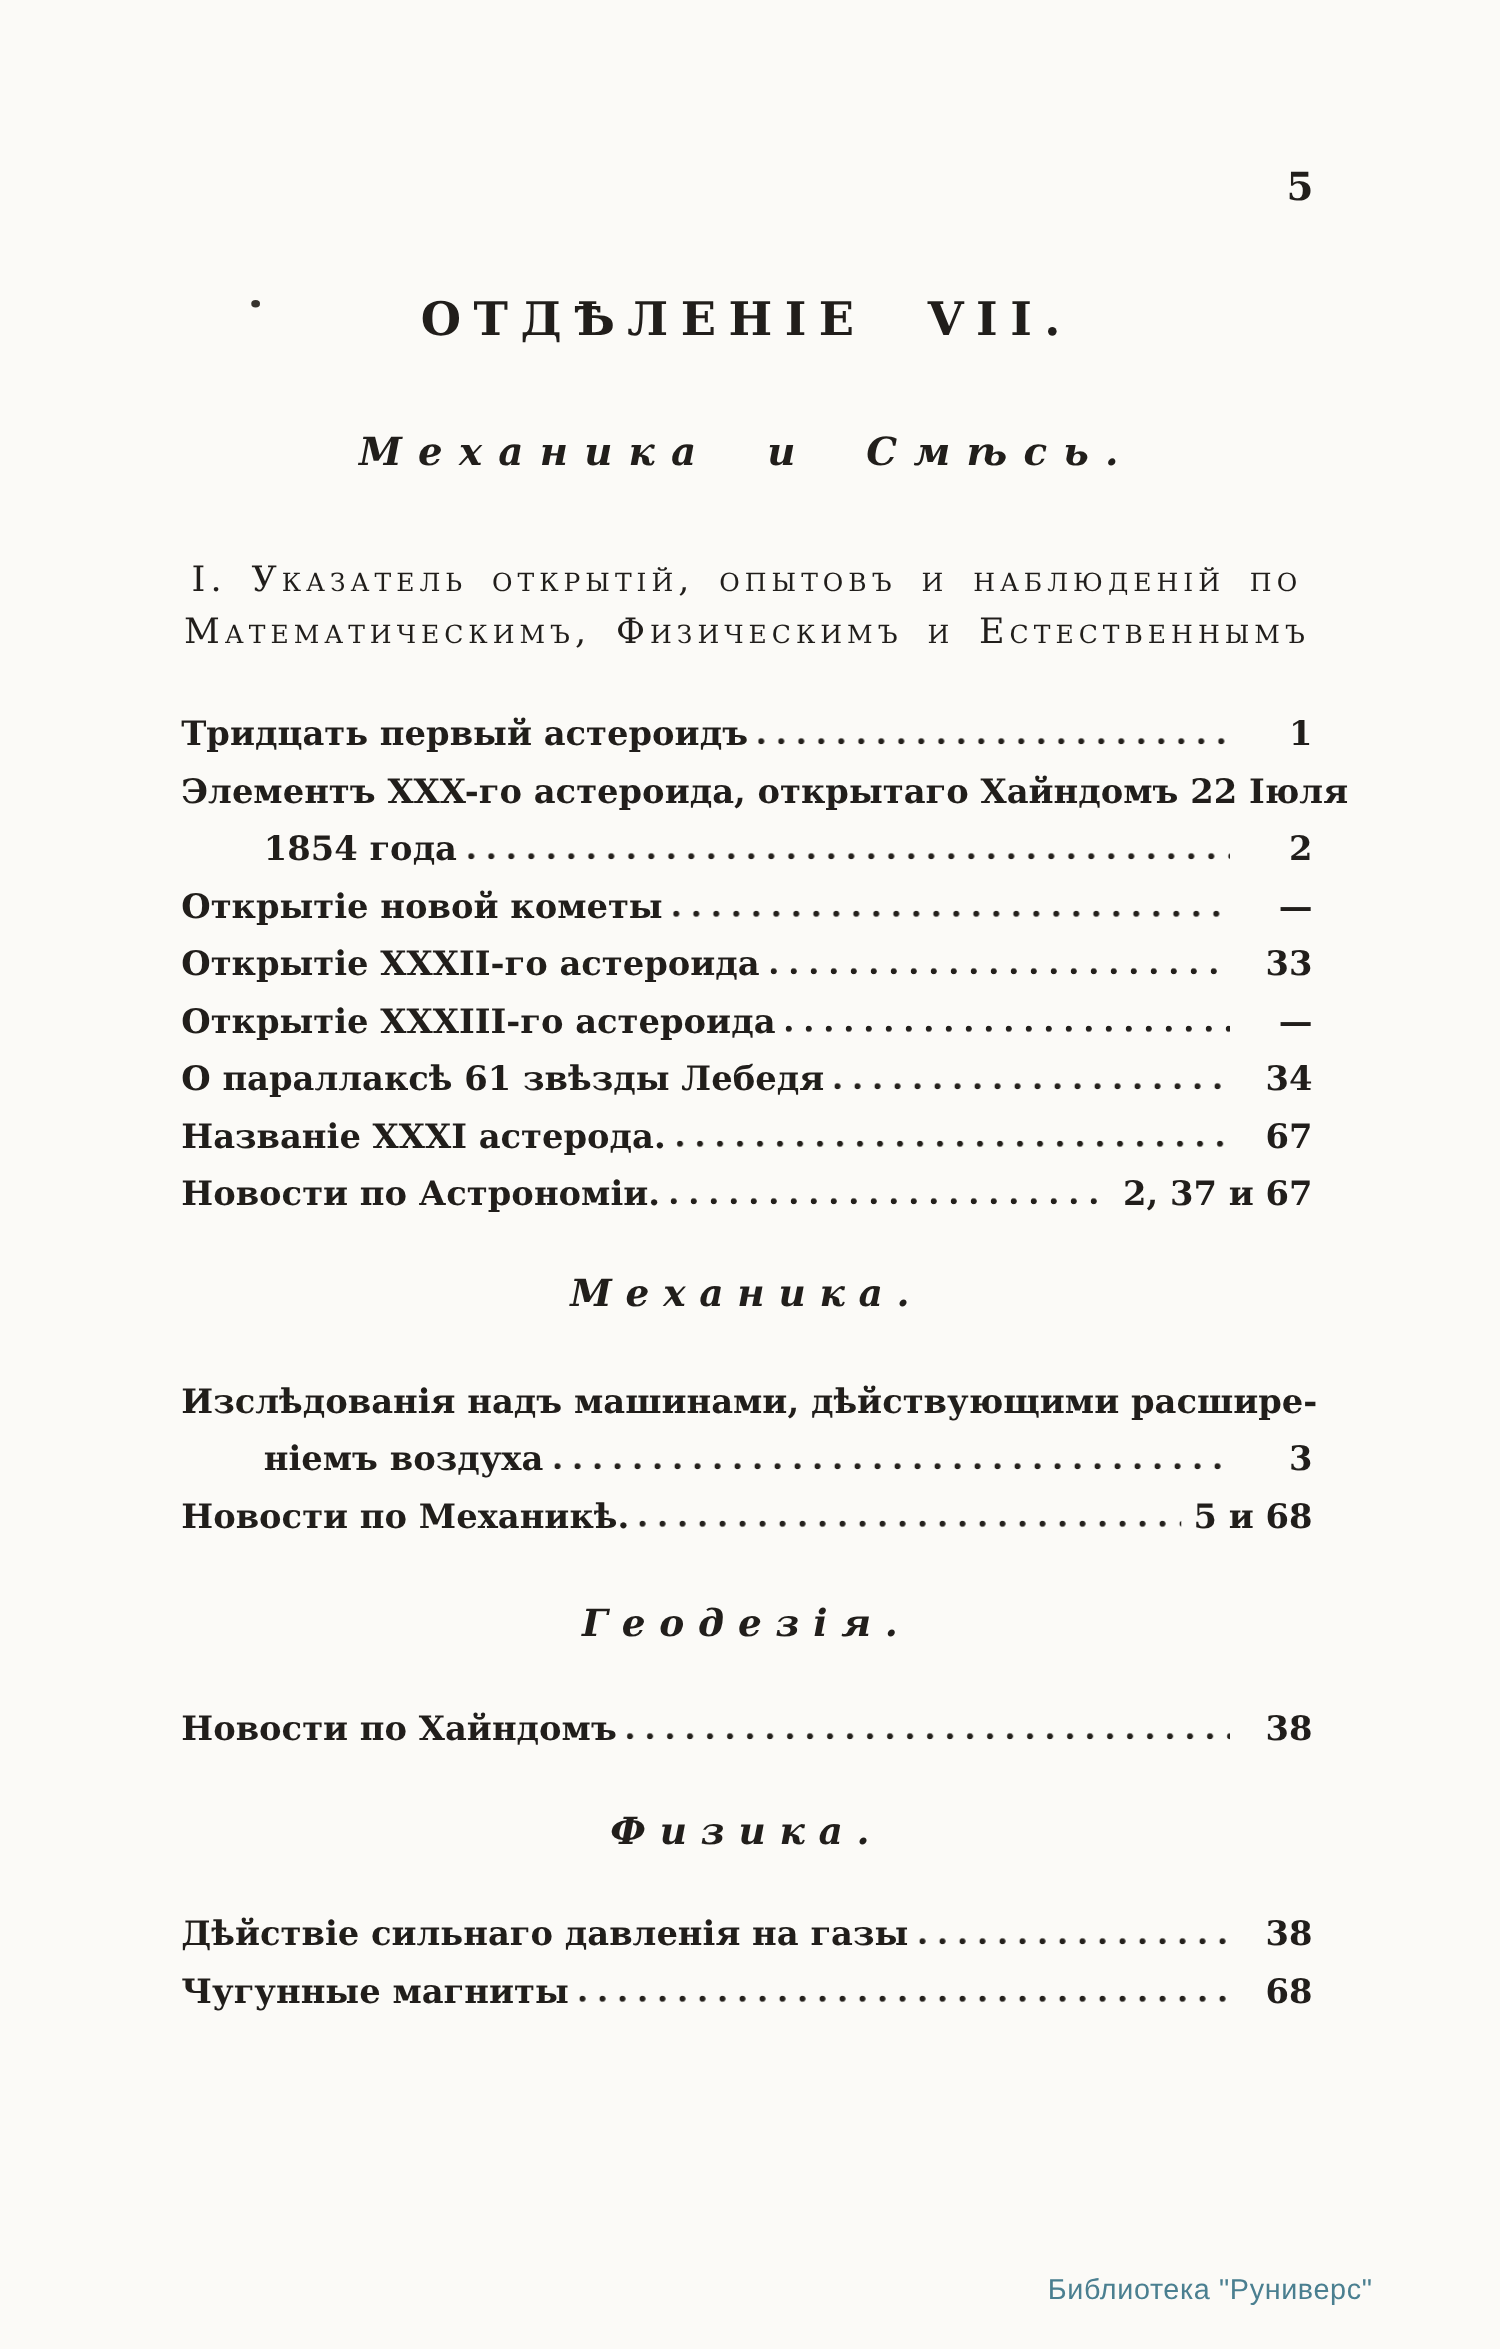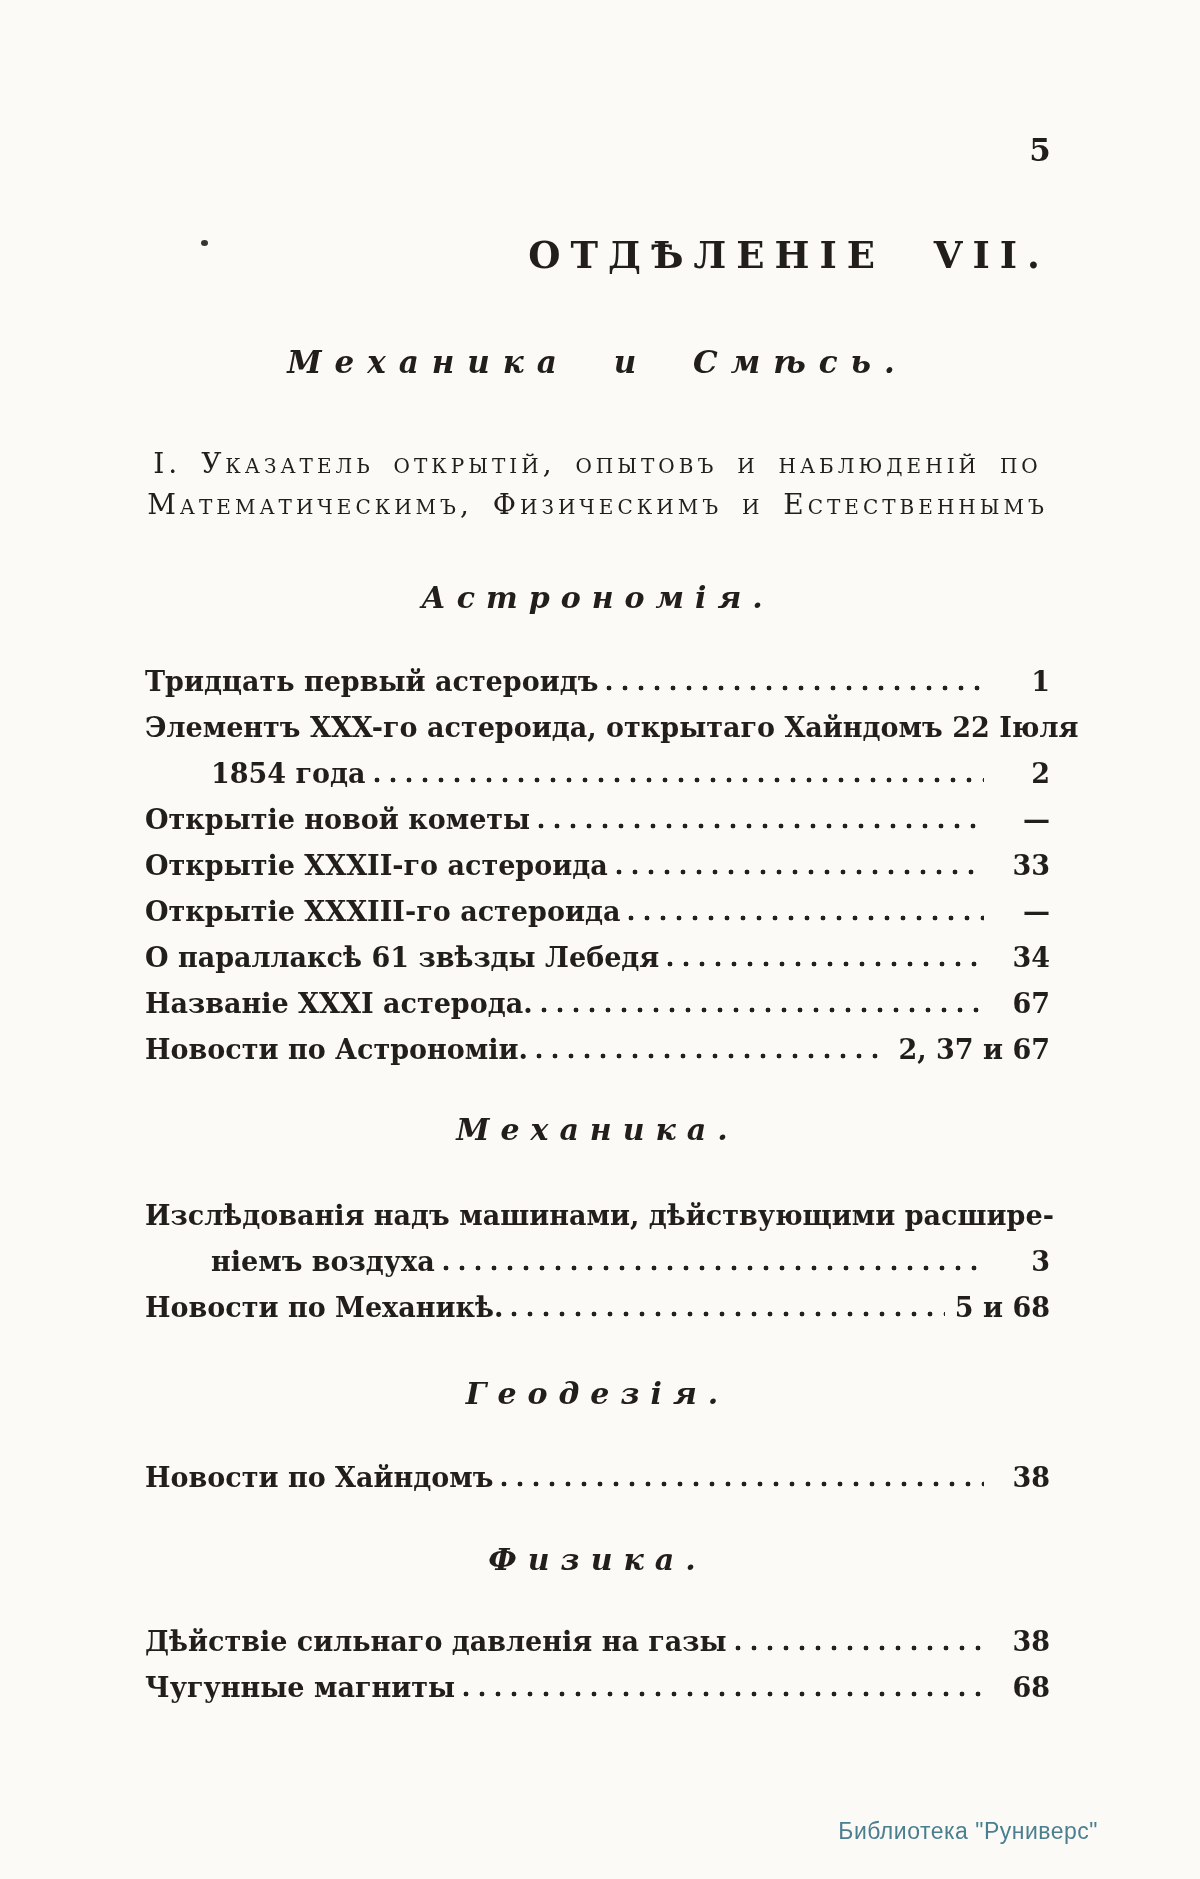--- a/index.html
+++ b/index.html
@@ -35,21 +35,21 @@
 
   .content {
     position: absolute;
     left: 145px;
     top: 0;
     width: 905px;
   }
 
   .title {
     margin: 232px 0 0 0;
-    text-align: right;
+    text-align: center;
     font-size: 37px;
     font-weight: 700;
     letter-spacing: 10px;
     word-spacing: 26px;
     line-height: 46px;
   }
 
   .subtitle {
     margin: 62px 0 0 0;
     text-align: center;
@@ -138,21 +138,20 @@
 
   <h1 class="title">ОТДѢЛЕНІЕ VII.</h1>
 
   <h2 class="subtitle">Механика и Смѣсь.</h2>
 
   <div class="heading">
     <div>І. Указатель открытій, опытовъ и наблюденій по</div>
     <div>Математическимъ, Физическимъ и Естественнымъ</div>
   </div>
 
-  <h3 class="subject astronomy">Астрономія.</h3>
 
   <div class="toc astronomy">
     <div class="toc-row">
       <span class="t">Тридцать первый астероидъ</span>
       <span class="dots"></span>
       <span class="toc-page">1</span>
     </div>
     <div class="toc-row">
       <span class="t">Элементъ XXX-го астероида, открытаго Хайндомъ 22 Іюля</span>
     </div>

